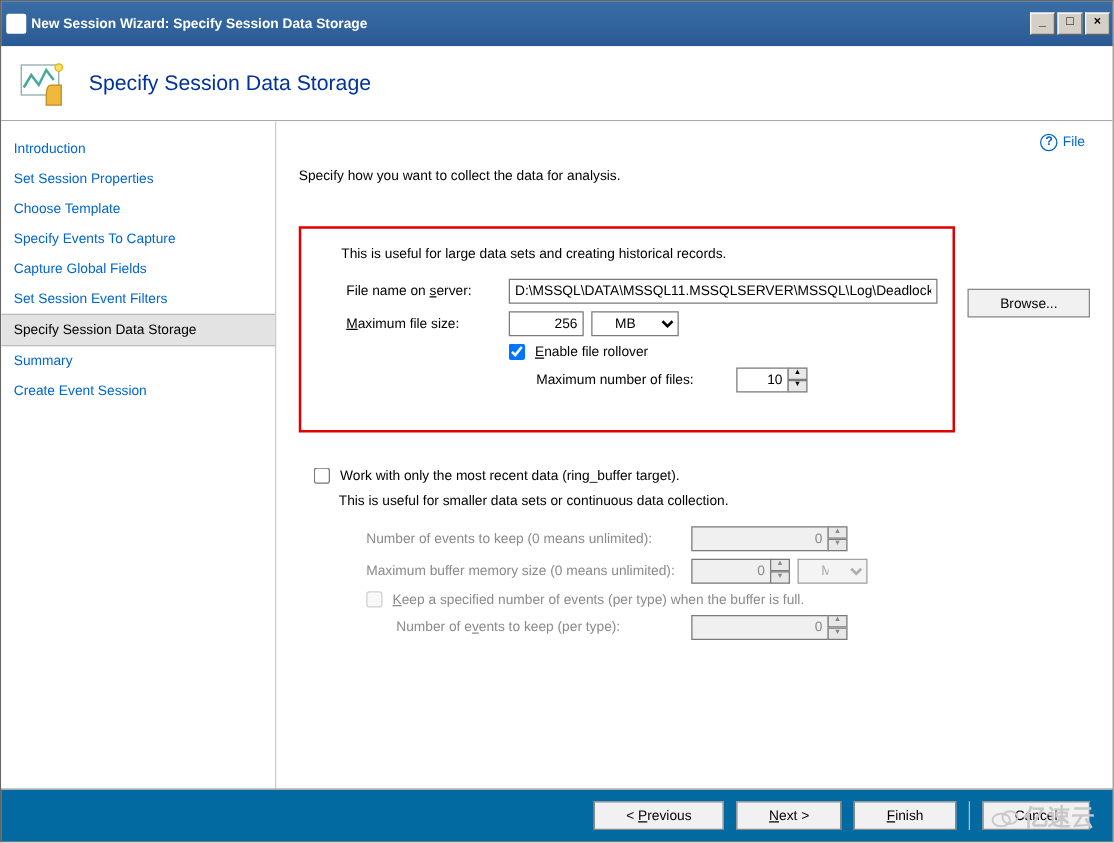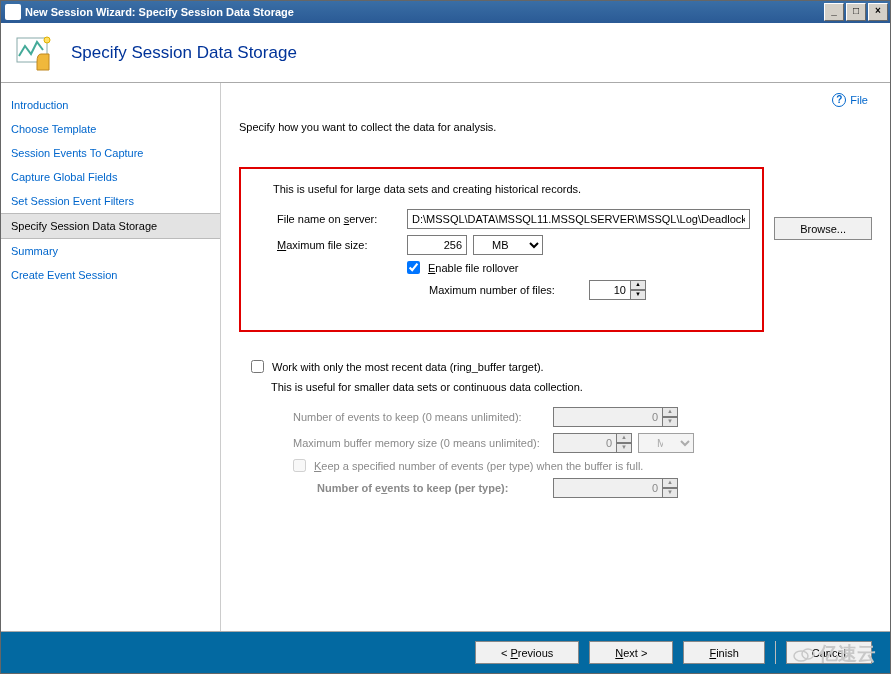--- a/index.html
+++ b/index.html
@@ -15,21 +15,21 @@
     height: 674px;
     border: 1px solid #666;
     background: #ece9d8;
     position: relative;
     display: flex;
     flex-direction: column;
   }
   .titlebar {
     background: linear-gradient(to bottom, #3a6ea5 0%, #2a5a95 100%);
     color: #fff;
-    height: 22px;
+    height: 36px;
     display: flex;
     align-items: center;
     padding: 0 2px 0 4px;
     font-weight: bold;
   }
   .titlebar .title-icon {
     width: 16px; height: 16px;
     margin-right: 4px;
     background: #fff;
     border-radius: 2px;
@@ -245,22 +245,23 @@
         <circle cx="32" cy="8" r="3" fill="#ffe066" stroke="#e0b000"></circle>
       </svg>
     </div>
     <div class="header-title">Specify Session Data Storage</div>
   </div>
 
   <div class="body">
 
     <div class="sidebar">
       <div class="nav-item">Introduction</div>
+      <div class="nav-item">Set Session Properties</div>
       <div class="nav-item">Choose Template</div>
-      <div class="nav-item">Session Events To Capture</div>
+      <div class="nav-item">Specify Events To Capture</div>
       <div class="nav-item">Capture Global Fields</div>
       <div class="nav-item">Set Session Event Filters</div>
       <div class="nav-item active">Specify Session Data Storage</div>
       <div class="nav-item">Summary</div>
       <div class="nav-item">Create Event Session</div>
     </div>
 
     <div class="content">
       <div class="help-link">
         <span class="help-icon">?</span>
@@ -338,21 +339,21 @@
         </div>
 
         <div class="form-row disabled" style="margin-left:42px;">
           <input type="checkbox" class="chk" disabled="" style="">
           <span>
             <span class="underline-letter">K</span><span>eep a specified number of events (per type) when the buffer is full.</span>
           </span>
         </div>
 
         <div class="form-row disabled" style="margin-left:66px;">
-          <span style="width:236px;font-weight:bold;">
+          <span style="width:236px;">
             <span>Number of e</span><span class="underline-letter">v</span><span>ents to keep (per type):</span>
           </span>
           <input type="text" class="num-input" disabled="" style="width: 110px;" value="0">
           <div class="spinner">
             <div class="spin">▲</div>
             <div class="spin">▼</div>
           </div>
         </div>
       </div>
 

